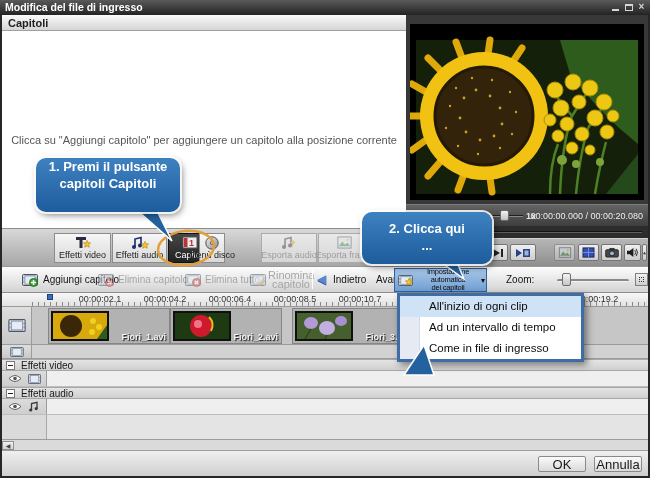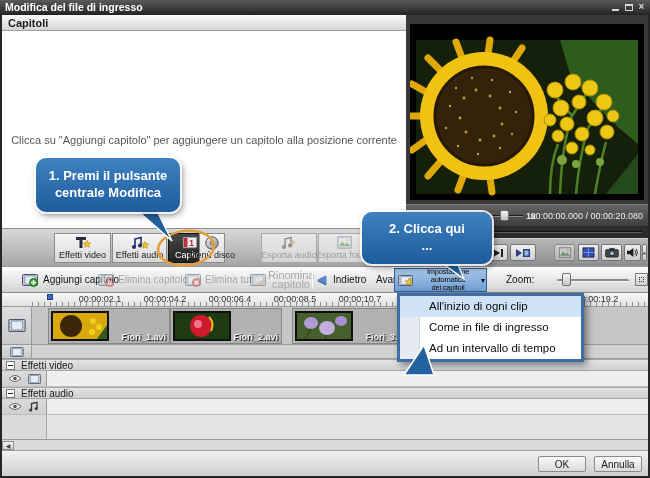--- a/index.html
+++ b/index.html
@@ -71,21 +71,21 @@
 .sechdr .cbox{width:9px;height:9px;border:1px solid #7a7a7a;background:#fdfdfd;margin:0 6px 0 4px;position:relative}
 .sechdr .cbox i{position:absolute;left:1px;top:3px;width:5px;height:1px;background:#222}
 .sechdr .slab{font-size:10px;color:#1a1a1a}
 .effrow{background:#efefef;border-bottom:1px solid #bdbdbd}
 .effcell{position:absolute;left:0;top:0;width:45px;height:100%;background:linear-gradient(#dcdcdc,#cecece);border-right:1px solid #9b9b9b;display:flex;align-items:center;gap:6px;padding-left:6px}
 .hscroll{background:#dadada;border-top:1px solid #9b9b9b}
 .harrow{position:absolute;left:0;top:1px;width:12px;height:9px;background:linear-gradient(#f1f1f1,#d2d2d2);border:1px solid #909090;font-size:6px;line-height:8px;text-align:center;color:#444}
 
 .bottombar{background:linear-gradient(#f0f0f0,#cfcfcf);border-top:1px solid #9e9e9e}
 .okbtn{position:absolute;top:5px;width:48px;height:16px;background:linear-gradient(#fafafa,#dadada);
-  border:1px solid #8a8a8a;border-radius:2px;font-size:10px;color:#1a1a1a;text-align:center;line-height:15px}
+  border:1px solid #8a8a8a;border-radius:2px;font-size:13px;color:#1a1a1a;text-align:center;line-height:15px}
 
 .menu{left:397px;top:293px;width:187px;background:#fff;border:3px solid #3d6ca6;box-shadow:3px 3px 7px rgba(0,0,0,.45);z-index:50}
 .menu .gut{position:absolute;left:0;top:0;bottom:0;width:20px;background:#e6ebf3;border-right:1px solid #d4dae4}
 .mi{position:relative;height:21px;line-height:21px;padding-left:29px;font-size:11.5px;color:#0d0d0d;white-space:nowrap}
 .mi.hl{background:#cfe2f6}
 
 .callout{position:absolute;background:linear-gradient(#3e81c1,#1d5c9d);border-radius:10px;color:#fff;font-weight:bold;
   text-align:center;box-shadow:0 0 0 2px rgba(255,255,255,.85),2px 3px 7px rgba(0,0,0,.5);z-index:62}
 .overlay-svg{position:absolute;left:0;top:0;width:650px;height:478px;pointer-events:none;z-index:58}
 </style>
@@ -540,33 +540,33 @@
   </div>
 
   <div class="abs bottombar" style="left:2px;top:450px;width:646px;height:26px">
     <div class="okbtn" style="left:536px">OK</div>
     <div class="okbtn" style="left:592px">Annulla</div>
   </div>
 
   <div class="abs menu">
     <div class="gut"></div>
     <div class="mi hl">All'inizio di ogni clip</div>
+    <div class="mi">Ad un intervallo di tempo</div>
     <div class="mi">Come in file di ingresso</div>
-    <div class="mi">Ad un intervallo di tempo</div>
   </div>
 
   <svg class="overlay-svg">
     <ellipse cx="186" cy="248" rx="28" ry="17" fill="none" stroke="#dfa03c" stroke-width="2.5" transform="rotate(-6 186 248)"></ellipse>
     <polygon points="138,211 172,241 157,211" fill="#24629f" stroke="#fff" stroke-width="1.5"></polygon>
     <polygon points="438,260 464,279 456,260" fill="#24629f" stroke="#fff" stroke-width="1.5"></polygon>
     <polygon points="404,375 424,345 434,375" fill="#24629f" stroke="#fff" stroke-width="1.5"></polygon>
   </svg>
 
-  <div class="callout" style="left:36px;top:158px;width:144px;height:54px;font-size:13px;padding-top:9px;line-height:17px">
+  <div class="callout" style="left:36px;top:158px;width:144px;height:54px;font-size:13px;line-height:17px">
     <span>1. Premi il pulsante</span><br>
-    <span>centrale Modifica</span>
+    <span>capitoli Capitoli</span>
   </div>
   <div class="callout" style="left:362px;top:212px;width:130px;height:52px;font-size:13px;padding-top:8px;line-height:17px">
     <span>2. Clicca qui</span><br>
     <span>...</span>
   </div>
 
 </div>
 
 </body></html>

